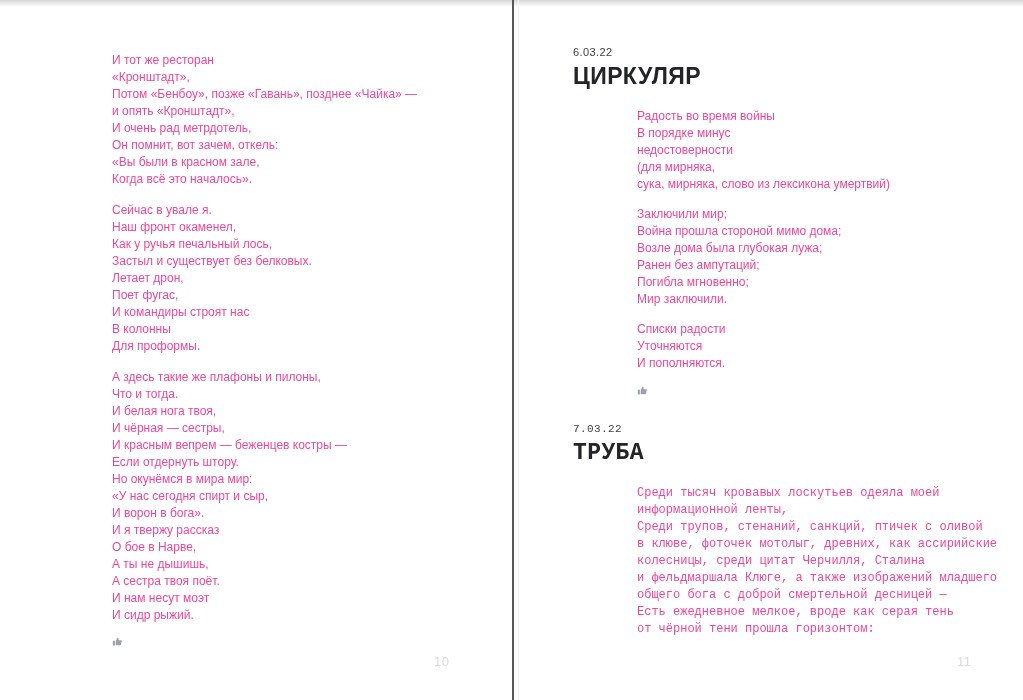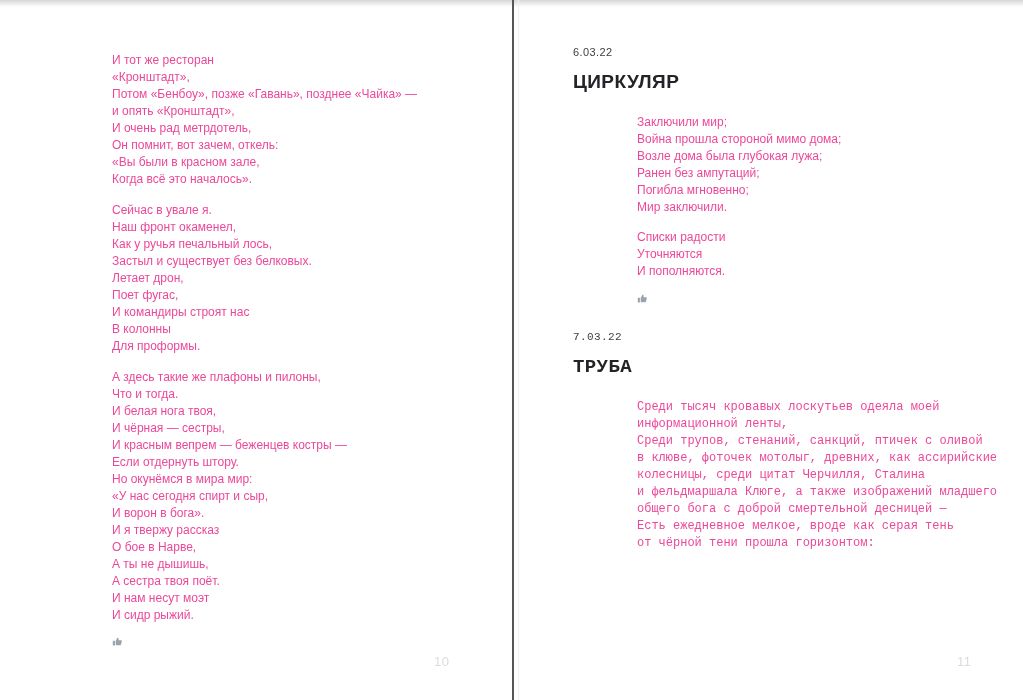--- a/index.html
+++ b/index.html
@@ -43,26 +43,26 @@
   .sections { position: absolute; left: 59px; top: 44px; width: 440px; }
   .right-section + .right-section { margin-top: 25px; font-family: Liberation Mono, monospace; }
 
   .section-date {
     font-size: 11px;
     color: #404040;
     letter-spacing: 0.4px;
     line-height: 17px;
   }
   .section-title {
-    font-size: 19px;
+    font-size: 23px;
     font-weight: 700;
     color: #232427;
     letter-spacing: 0.4px;
     line-height: 22px;
-    margin-top: 10px;
+    margin-top: 4px;
   }
   .poem-indent { margin-left: 64px; margin-top: 21px; }
   .poem-indent .stanza { margin-bottom: 13px; }
 
   .like-icon {
     display: block;
     margin-top: 3px;
     width: 11px; height: 11px;
     line-height: 0;
   }
@@ -136,20 +136,27 @@
   <div class="divider"></div>
   <div class="divider-soft"></div>
 
   <div class="page page-right">
     <div class="sections">
         <div class="right-section">
           <div class="section-date">6.03.22</div>
           <div class="section-title">ЦИРКУЛЯР</div>
           <div class="poem-indent">
             <div class="stanza">
+              <div class="poem-line">Радость во время войны</div>
+              <div class="poem-line">В порядке минус</div>
+              <div class="poem-line">недостоверности</div>
+              <div class="poem-line">(для мирняка,</div>
+              <div class="poem-line">сука, мирняка, слово из лексикона умертвий)</div>
+            </div>
+            <div class="stanza">
               <div class="poem-line">Заключили мир;</div>
               <div class="poem-line">Война прошла стороной мимо дома;</div>
               <div class="poem-line">Возле дома была глубокая лужа;</div>
               <div class="poem-line">Ранен без ампутаций;</div>
               <div class="poem-line">Погибла мгновенно;</div>
               <div class="poem-line">Мир заключили.</div>
             </div>
             <div class="stanza">
               <div class="poem-line">Списки радости</div>
               <div class="poem-line">Уточняются</div>

